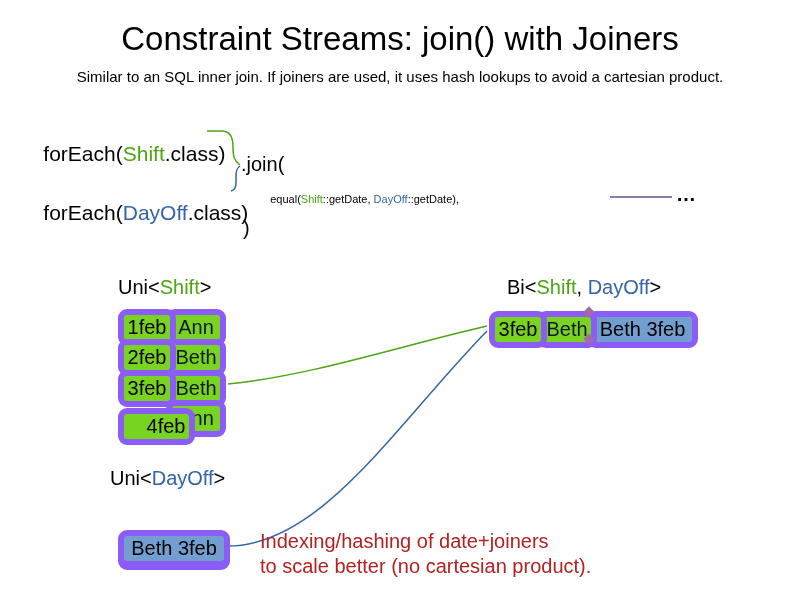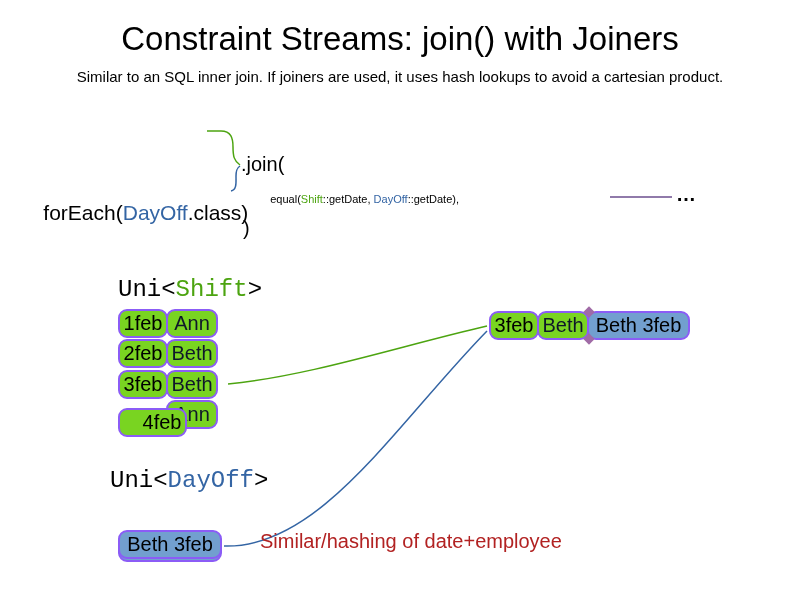--- a/index.html
+++ b/index.html
@@ -12,23 +12,23 @@
   .subtitle{top:68px;left:0;width:800px;text-align:center;font-size:15px;}
   .code-line{white-space:pre;}
   .fe{font-size:21px;}
   .join-open{left:241px;top:153px;font-size:20px;}
   .join-close{left:243px;top:217px;font-size:20px;}
   .joiner{left:258px;font-size:11px;}
   .green-t{color:#4ca410;}
   .blue-t{color:#3465a4;}
   .orange-t{color:#0f172a;}
   .dots{left:676px;top:183px;font-size:20px;font-weight:bold;letter-spacing:2px;}
-  .stream-label{font-size:24px;font-family:Liberation Mono, monospace;}
+  .stream-label{font-size:20px;}
   .pill{
-    position:absolute;height:25px;border:2px solid #8b5cf6;border-radius:9px;
+    position:absolute;height:25px;border:6px solid #8b5cf6;border-radius:9px;
     text-align:center;font-size:20px;line-height:25px;box-sizing:content-box;
   }
   .green-f{background:#79d421;}
   .blue-f{background:#729fcf;}
   .svg-layer{left:0;top:0;pointer-events:none;}
   .diamond{
     position:absolute;width:8px;height:8px;background:#a06ba6;
     transform:rotate(45deg);z-index:5;
   }
   .note{font-size:20px;color:#b22222;}
@@ -42,20 +42,23 @@
     <path d="M 207 131 L 221 131 C 231 131 233 138 233 147 C 233 156 234 161 240 165" fill="none" stroke="#4ca410" stroke-width="1.5"></path>
     <path d="M 231 191 C 237 190 236 182 236 176 C 236 170 237 168 240 166" fill="none" stroke="#3465a4" stroke-width="1.5"></path>
     <path d="M 610 197 L 672 197" fill="none" stroke="#6b4e8e" stroke-width="1.5"></path>
     <path d="M 228 384 C 310 376 400 346 487 326" fill="none" stroke="#4ca410" stroke-width="1.5"></path>
     <path d="M 224 546 C 320 549 396 424 487 331" fill="none" stroke="#3465a4" stroke-width="1.5"></path>
   </svg>
 
   <div class="abs title">Constraint Streams: join() with Joiners</div>
   <div class="abs subtitle">Similar to an SQL inner join. If joiners are used, it uses hash lookups to avoid a cartesian product.</div>
 
+  <div class="abs code-line fe" style="left:20px;top:118px;">
+    <span>forEach(</span><span class="green-t">Shift</span><span>.class)</span>
+  </div>
   <div class="abs code-line fe" style="left:20px;top:177px;">
     <span>forEach(</span><span class="blue-t">DayOff</span><span>.class)</span>
   </div>
   <div class="abs code-line join-open">.join(</div>
   <div class="abs code-line joiner" style="top:181px;">
     <span>equal(</span><span class="green-t">Shift</span><span>::getDate, </span><span class="blue-t">DayOff</span><span>::getDate),</span>
   </div>
   <div class="abs code-line join-close">)</div>
   <div class="abs dots">…</div>
 
@@ -68,29 +71,33 @@
 
   <div class="abs pill green-f" style="left:118px;top:339px;width:46px;z-index:2;">2feb</div>
   <div class="abs pill green-f orange-t" style="left:166px;top:339px;width:48px;z-index:1;">Beth</div>
 
   <div class="abs pill green-f" style="left:118px;top:370px;width:46px;z-index:2;">3feb</div>
   <div class="abs pill green-f orange-t" style="left:166px;top:370px;width:48px;z-index:1;">Beth</div>
 
   <div class="abs pill green-f" style="left:118px;top:408px;width:46px;z-index:2;padding-left:19px;">4feb</div>
   <div class="abs pill green-f orange-t" style="left:166px;top:400px;width:48px;z-index:1;">Ann</div>
 
+  <div class="abs stream-label" style="left:507px;top:276px;">
+    <span>Bi&lt;</span><span class="green-t">Shift</span><span>, </span><span class="blue-t">DayOff</span><span>&gt;</span>
+  </div>
 
   <div class="abs pill green-f" style="left:489px;top:311px;width:46px;z-index:3;">3feb</div>
   <div class="abs pill green-f orange-t" style="left:537px;top:311px;width:48px;z-index:2;">Beth</div>
   <div class="abs pill blue-f" style="left:587px;top:311px;width:99px;z-index:1;">Beth 3feb</div>
   <div class="diamond" style="left:585px;top:308px;"></div>
   <div class="diamond" style="left:585px;top:335px;"></div>
 
   <div class="abs stream-label" style="left:110px;top:467px;">
     <span>Uni&lt;</span><span class="blue-t">DayOff</span><span>&gt;</span>
   </div>
 
   <div class="abs pill blue-f" style="left:118px;top:500px;width:100px;margin-top:33px;">Ann 3feb</div>
   <div class="abs pill blue-f" style="left:118px;top:530px;width:100px;">Beth 3feb</div>
 
-  <div class="abs note" style="left:260px;top:530px;">Similar/hashing of date+employee</div>
+  <div class="abs note" style="left:260px;top:530px;">Indexing/hashing of date+joiners</div>
+  <div class="abs note" style="left:260px;top:555px;">to scale better (no cartesian product).</div>
 
 </div>
 
 </body></html>

